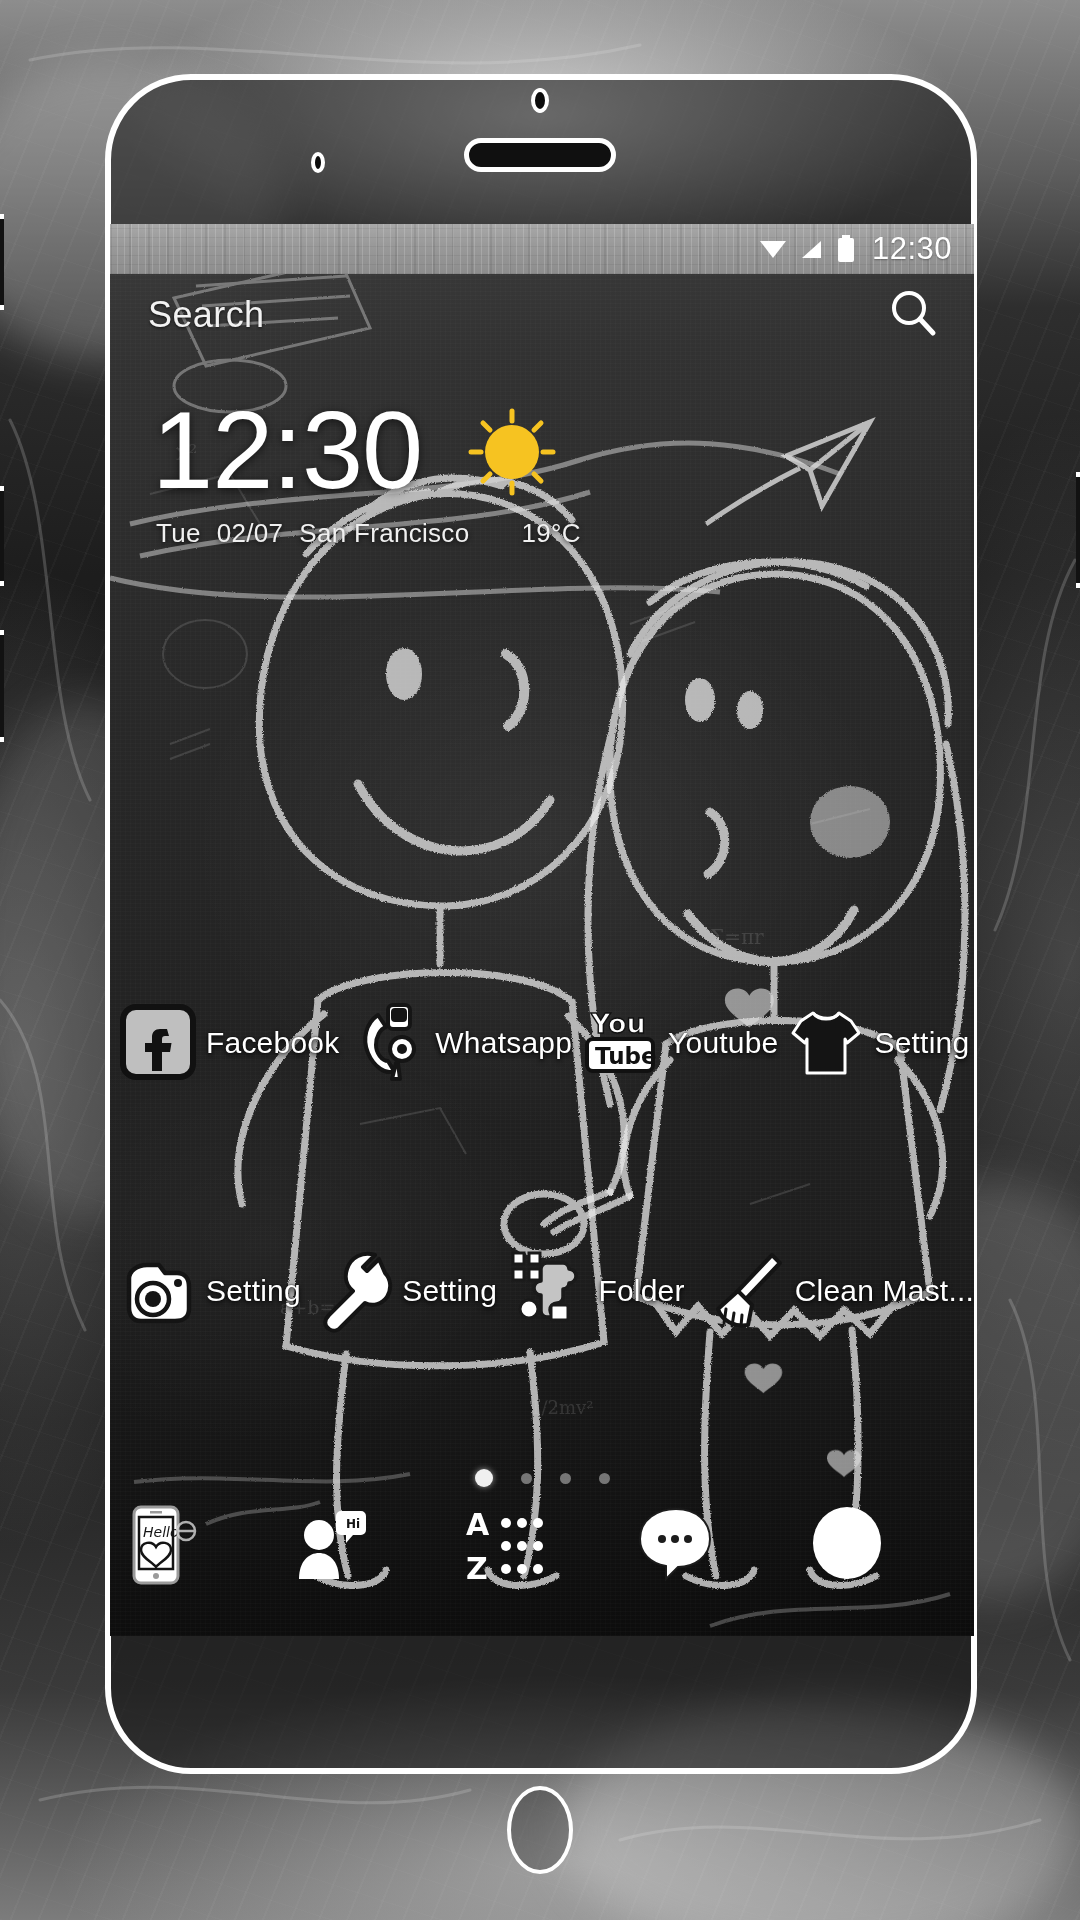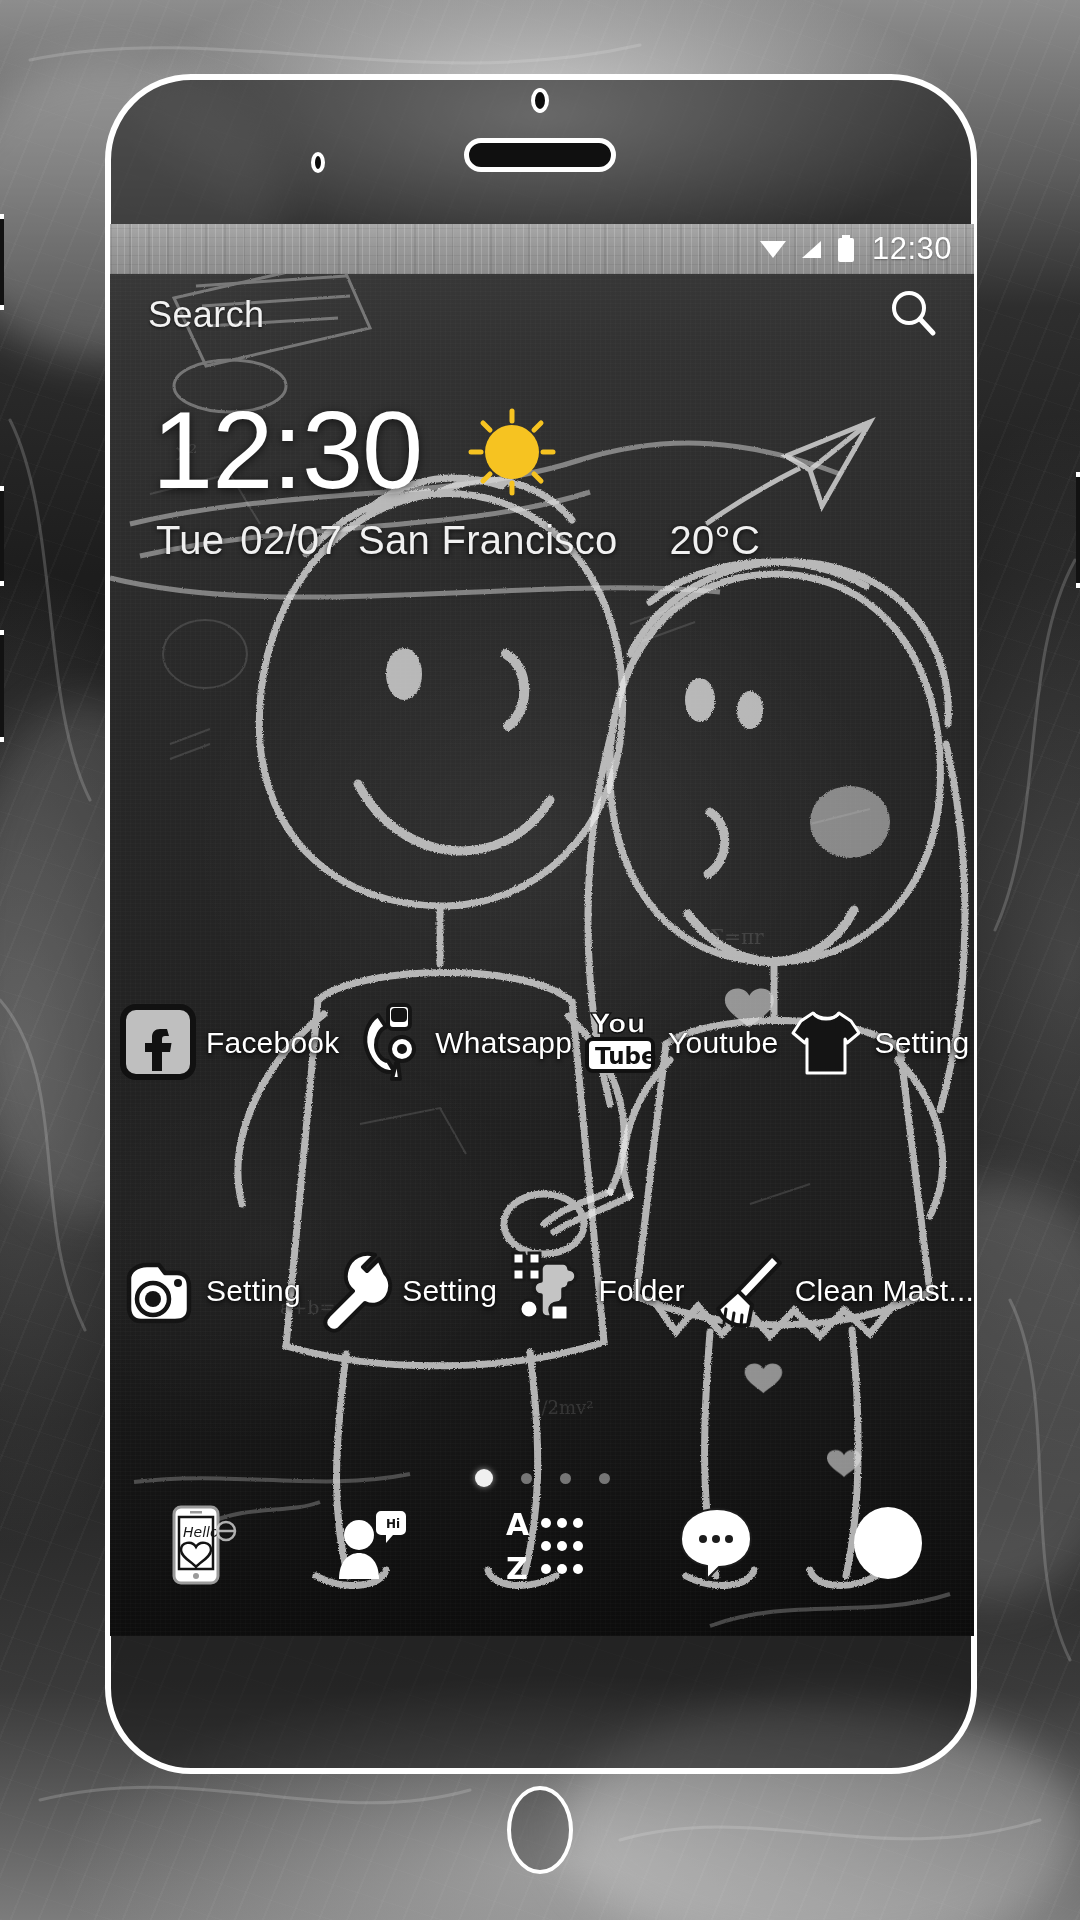--- a/index.html
+++ b/index.html
@@ -215,21 +215,21 @@
     line-height: 108px;
     font-weight: 300;
     letter-spacing: -1px;
     text-shadow: 0 2px 10px rgba(0,0,0,0.6);
   }
   #weather-icon-wrap { margin-left: 44px; margin-top: 8px; }
   #weather-line {
     margin-top: 14px;
     margin-left: 4px;
     color: #f0f0f0;
-    font-size: 40px;
+    font-size: 26px;
     letter-spacing: 0.3px;
     text-shadow: 0 1px 5px rgba(0,0,0,0.8);
     display: flex;
     align-items: baseline;
   }
   #weather-line .gap-s { display: inline-block; width: 16px; }
   #weather-line .gap-l { display: inline-block; width: 52px; }
 
   
   .app-grid {
@@ -291,21 +291,21 @@
     position: absolute;
     left: 0;
     bottom: 16px;
     width: 100%;
     height: 150px;
     display: grid;
     grid-template-columns: repeat(5, 1fr);
     align-items: center;
     z-index: 16;
   }
-  .dock-cell { display: flex; align-items: center; justify-content: center; }
+  .dock-cell { display: flex; align-items: center; justify-content: flex-start; }
   .dock-icon { width: 92px; height: 92px; display: flex; align-items: center; justify-content: center; }
 </style>
 </head>
 <body>
 
 <div id="backdrop">
   <div class="smudge" style="left:-60px;top:60px;width:340px;height:300px;background:rgba(215,215,215,.30);"></div>
   <div class="smudge" style="left:-40px;top:700px;width:260px;height:520px;background:rgba(190,190,190,.18);"></div>
   <div class="smudge" style="right:-70px;top:1180px;width:320px;height:420px;background:rgba(200,200,200,.22);"></div>
   <div class="smudge" style="left:560px;bottom:-40px;width:520px;height:260px;background:rgba(225,225,225,.30);"></div>
@@ -515,21 +515,21 @@
         </svg>
       </span>
     </div>
     <div id="weather-line">
       <span>Tue</span>
       <span class="gap-s"></span>
       <span>02/07</span>
       <span class="gap-s"></span>
       <span>San Francisco</span>
       <span class="gap-l"></span>
-      <span>20°C</span>
+      <span>19°C</span>
     </div>
   </div>
 
   <div class="app-grid" id="row-1">
 
     <div class="app-cell">
       <span class="app-icon">
         <svg width="86" height="86" viewBox="0 0 86 86">
           <rect x="8" y="8" width="70" height="70" rx="13" fill="#bfbfbf" stroke="#111" stroke-width="6"></rect>
           <path d="M52 30 h-7 c-5 0 -8 3 -8 8 v6 h-7 v9 h7 v19 h10 V53 h8 l1.5 -9 H47 v-4 c0 -2 1 -3 3 -3 h4 z" fill="#111"></path>

